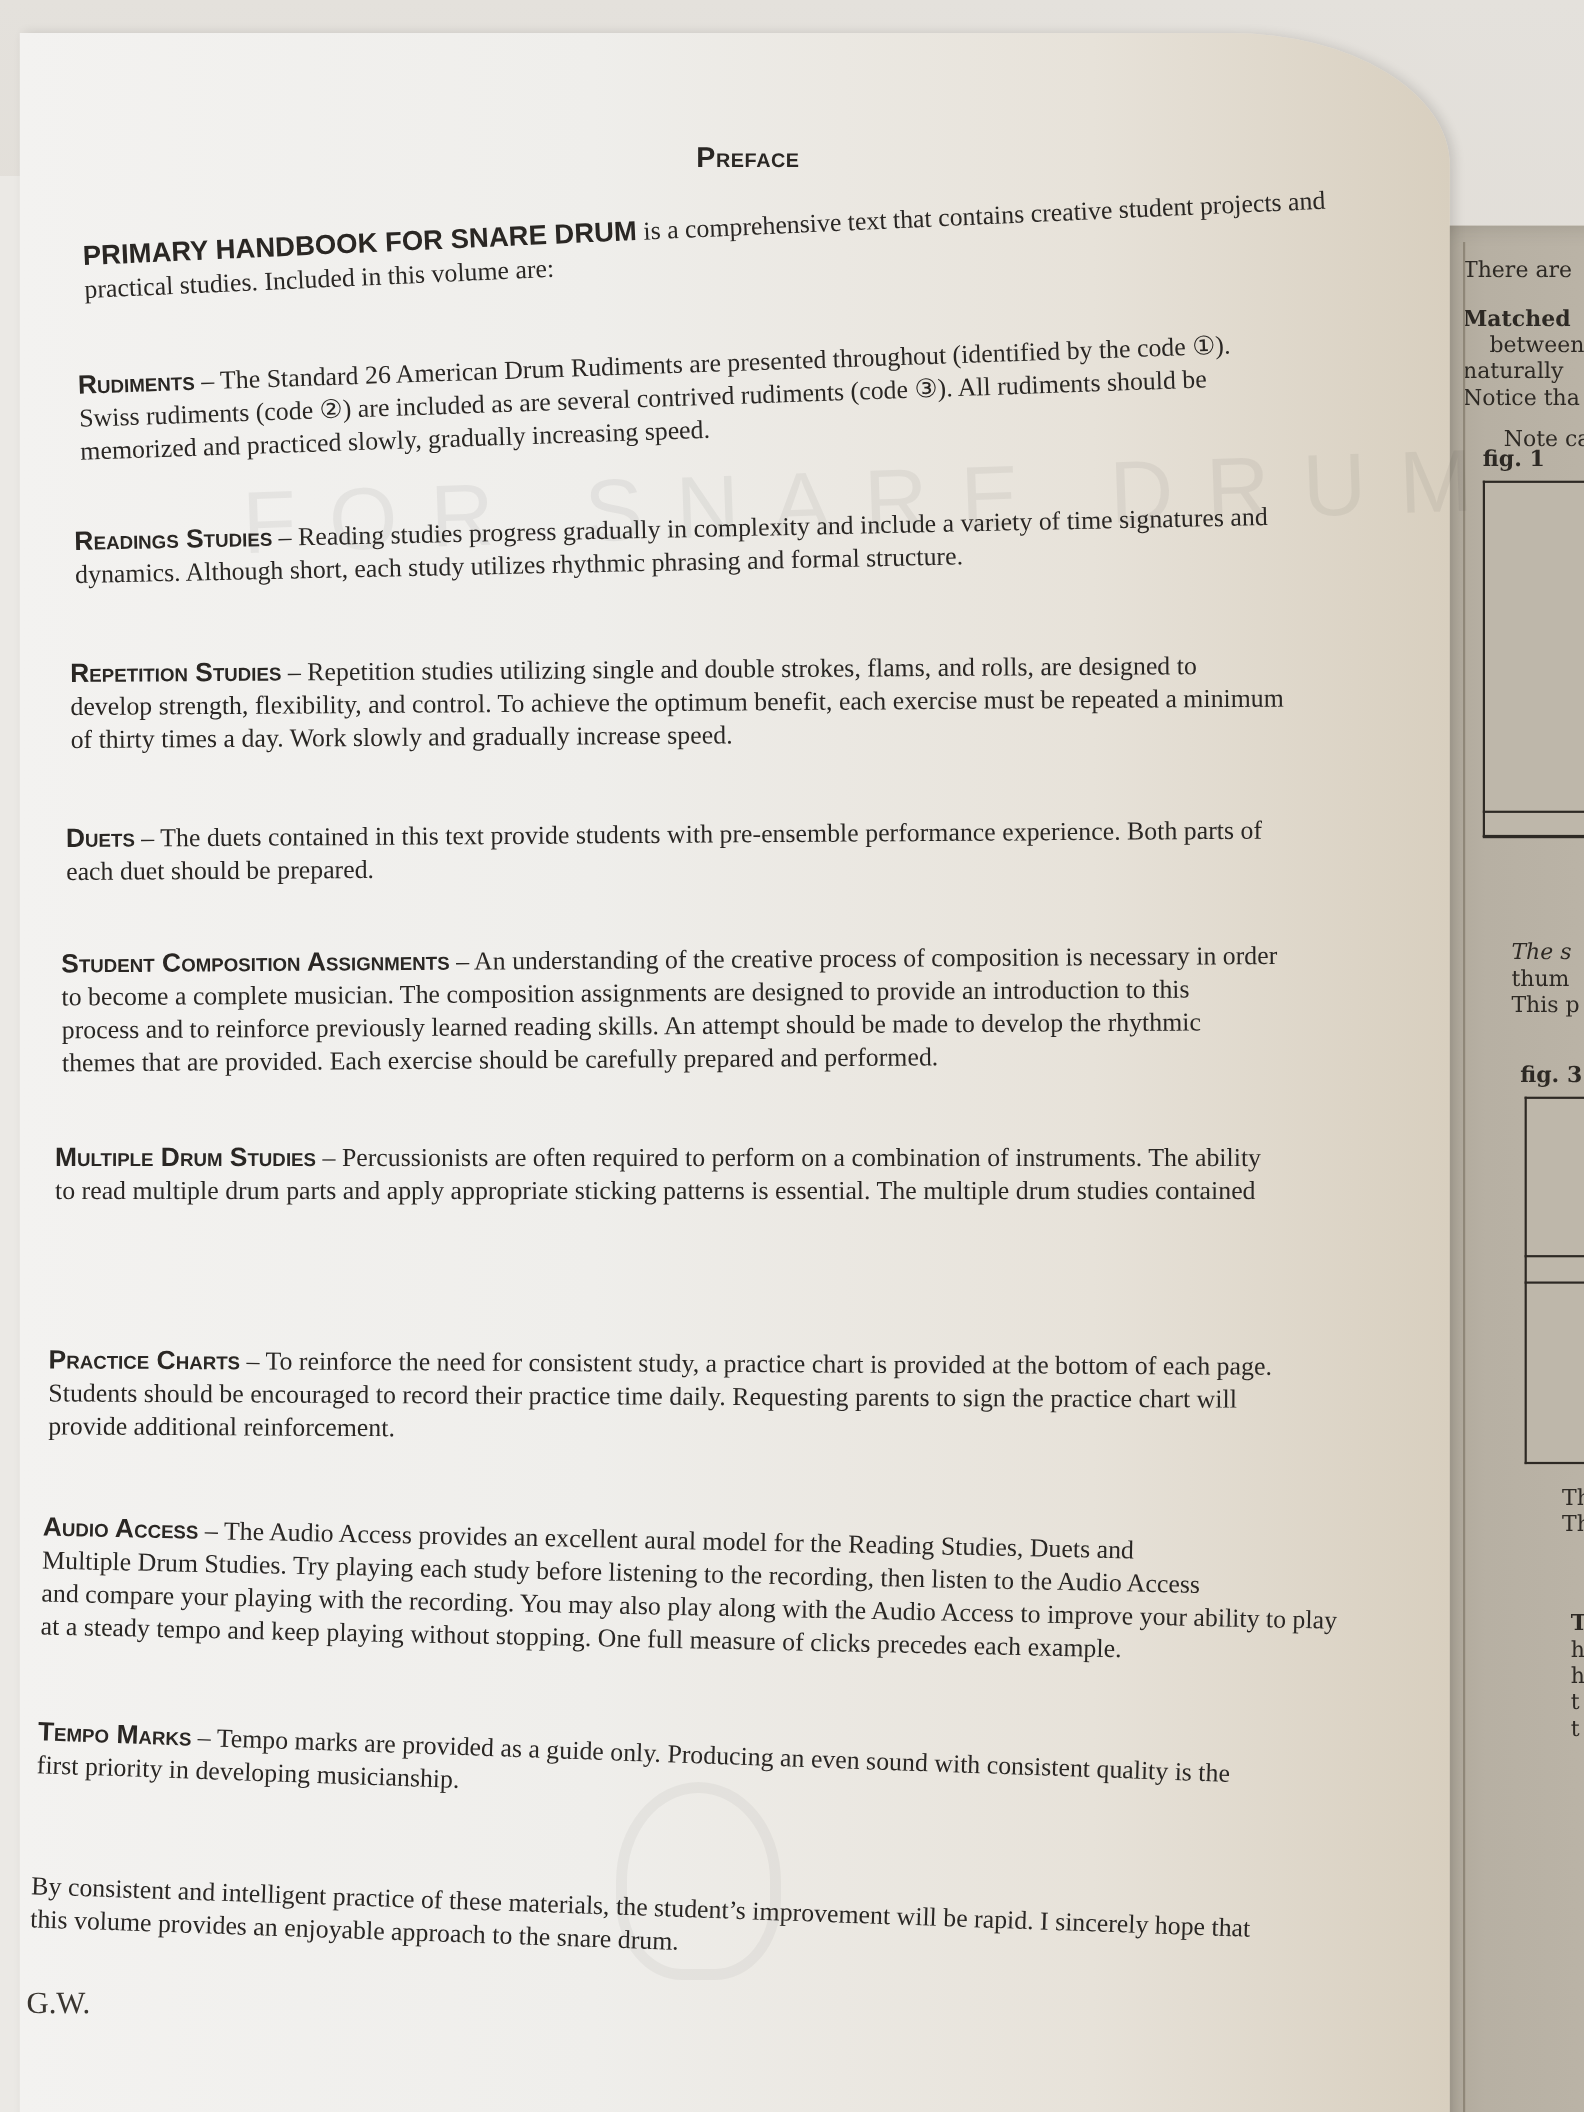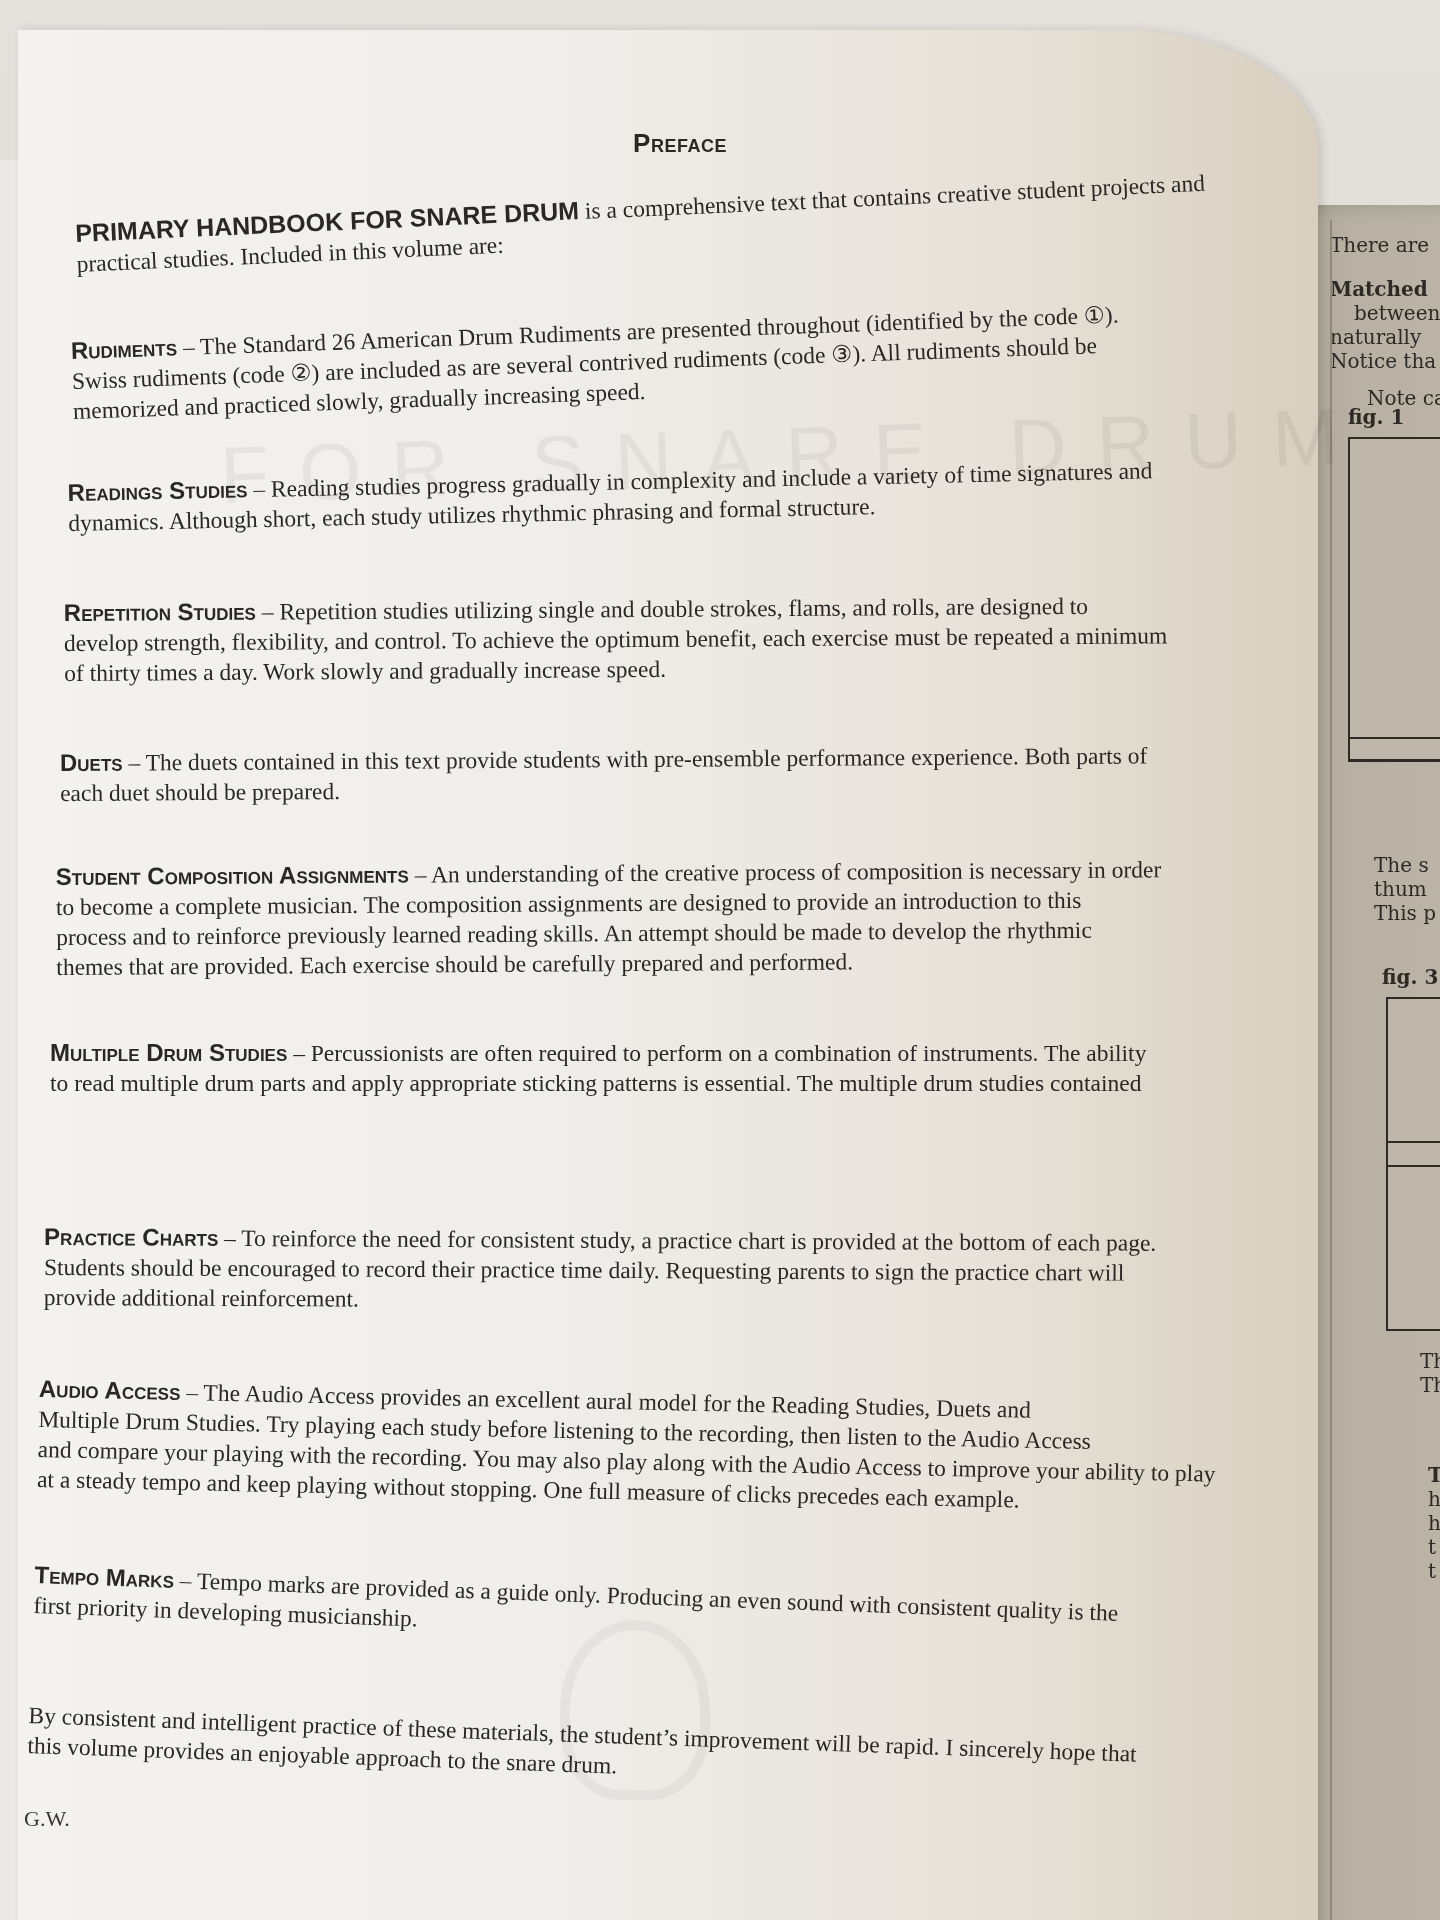--- a/index.html
+++ b/index.html
@@ -107,21 +107,21 @@
   .tilt-b { transform: rotate(-2.0deg); transform-origin: left center; }
   .tilt-c { transform: rotate(-1.2deg); transform-origin: left center; }
   .tilt-d { transform: rotate(-0.4deg); transform-origin: left center; }
   .tilt-e { transform: rotate(0.3deg); transform-origin: left center; }
   .tilt-f { transform: rotate(1.2deg); transform-origin: left center; }
   .tilt-g { transform: rotate(2.0deg); transform-origin: left center; }
   .signature {
     position: absolute;
     left: 24px;
     top: 1806px;
-    font-size: 22px;
+    font-size: 28px;
     color: #3a3631;
   }
   .watermark {
     position: absolute;
     left: 220px;
     top: 410px;
     font-family: "Liberation Sans", sans-serif;
     font-size: 80px;
     letter-spacing: 30px;
     color: rgba(0,0,0,0.05);
@@ -145,21 +145,21 @@
   <div class="rp-line" style="top:28px;">There are</div>
   <div class="rp-line rp-bold" style="top:72px;">Matched</div>
   <div class="rp-line" style="top:96px;margin-left:24px;">between</div>
   <div class="rp-line" style="top:120px;">naturally</div>
   <div class="rp-line" style="top:144px;">Notice tha</div>
   <div class="rp-line" style="top:181px;margin-left:37px;">Note care</div>
   <div class="rp-line rp-bold" style="top:200px; left:58px;">fig. 1</div>
   <div class="fig-box" style="left:58px; top:232px; width:160px; height:320px;"></div>
   <div class="fig-rule" style="left:58px; top:532px; width:160px;"></div>
   <div class="fig-rule" style="left:58px; top:555px; width:160px;"></div>
-  <div class="rp-line" style="top:648px; left:84px;">The s</div>
+  <div class="rp-line" style="top:648px; left:84px;font-style:italic;">The s</div>
   <div class="rp-line" style="top:672px; left:84px;">thum</div>
   <div class="rp-line" style="top:696px; left:84px;">This p</div>
   <div class="rp-line rp-bold" style="top:760px; left:92px;">fig. 3</div>
   <div class="fig-box" style="left:96px; top:792px; width:140px; height:330px;"></div>
   <div class="fig-rule" style="left:96px; top:936px; width:140px;"></div>
   <div class="fig-rule" style="left:96px; top:960px; width:140px;"></div>
   <div class="rp-line" style="top:1144px; left:130px;">Th</div>
   <div class="rp-line" style="top:1168px; left:130px;">Th</div>
   <div class="rp-line rp-bold" style="top:1258px; left:138px;">T</div>
   <div class="rp-line" style="top:1282px; left:138px;">h</div>

